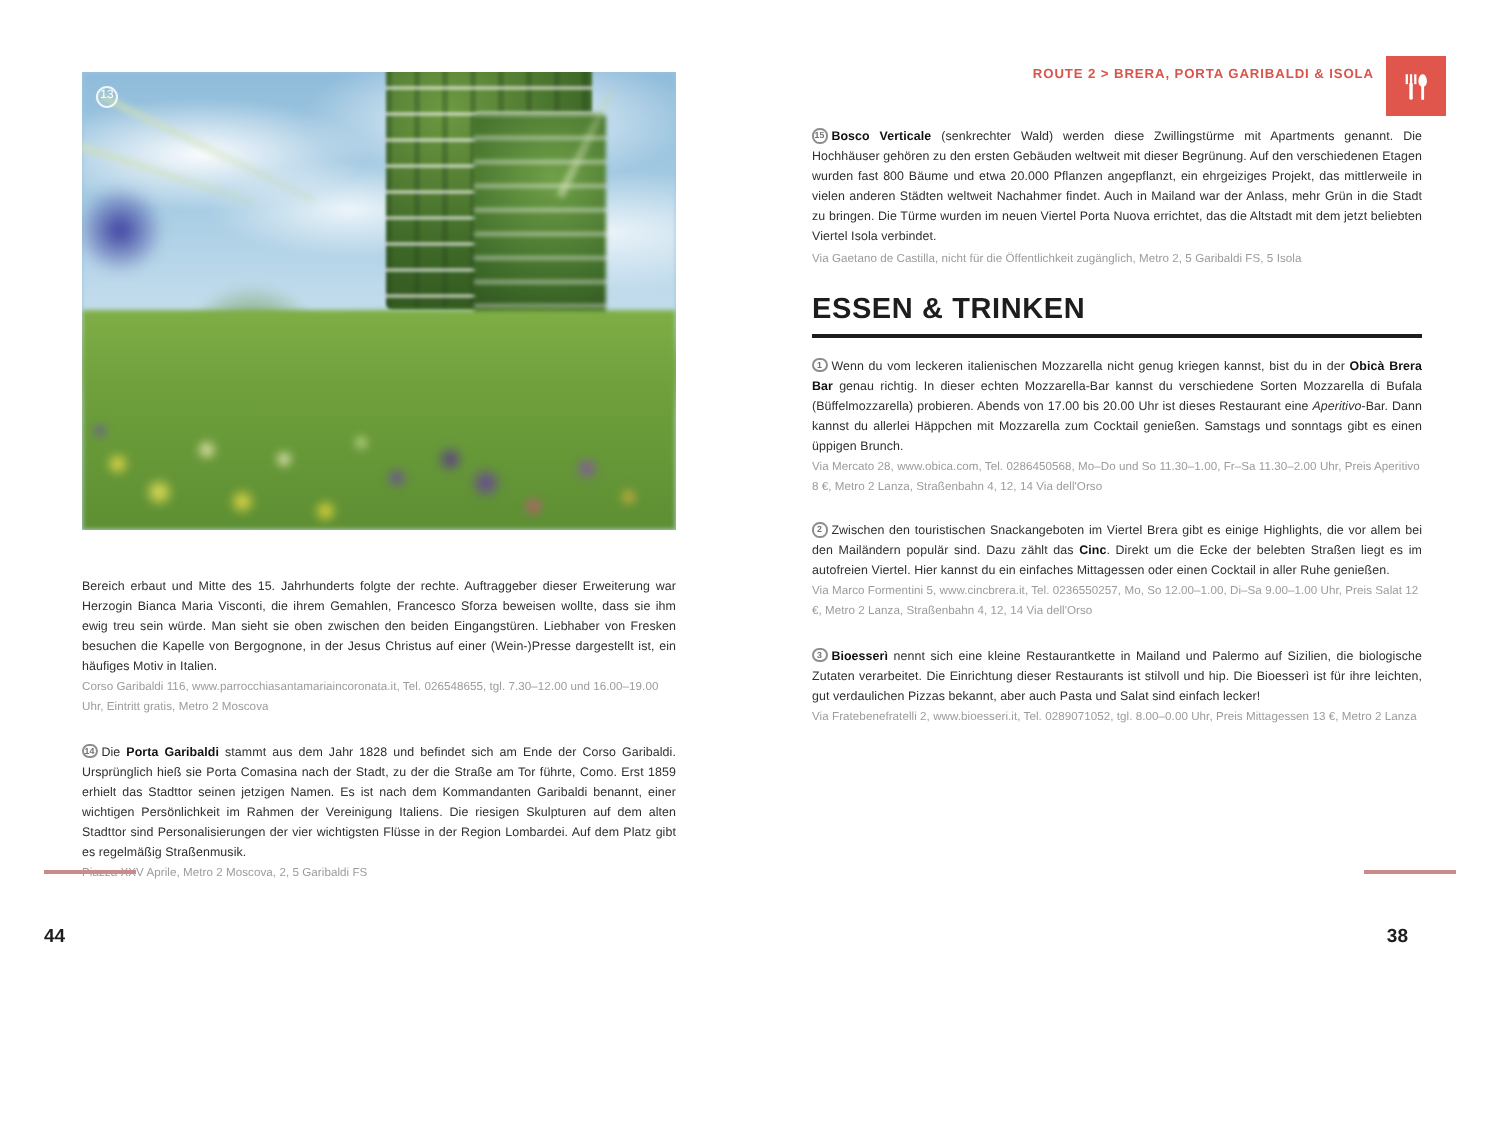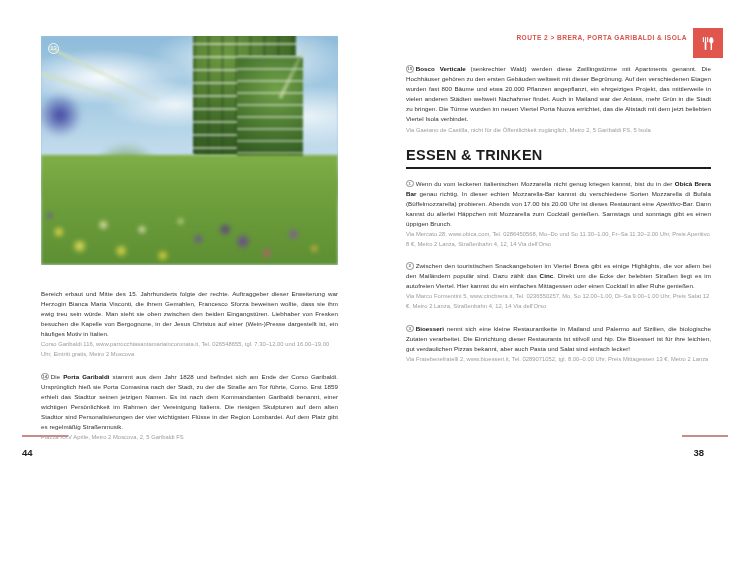--- a/index.html
+++ b/index.html
@@ -196,21 +196,21 @@
   }
   .section-rule {
     height: 1.4px;
     background: #1d1d1d;
     margin: 0 0 10px 0;
   }
 
   
   .folio {
     position: absolute;
-    bottom: 20px;
+    bottom: 4px;
     font-size: 9.5px;
     font-weight: bold;
     color: #1d1d1d;
     font-family: "Liberation Sans", sans-serif;
   }
   .folio-rule {
     position: absolute;
     bottom: 41px;
     height: 2px;
     width: 46px;

